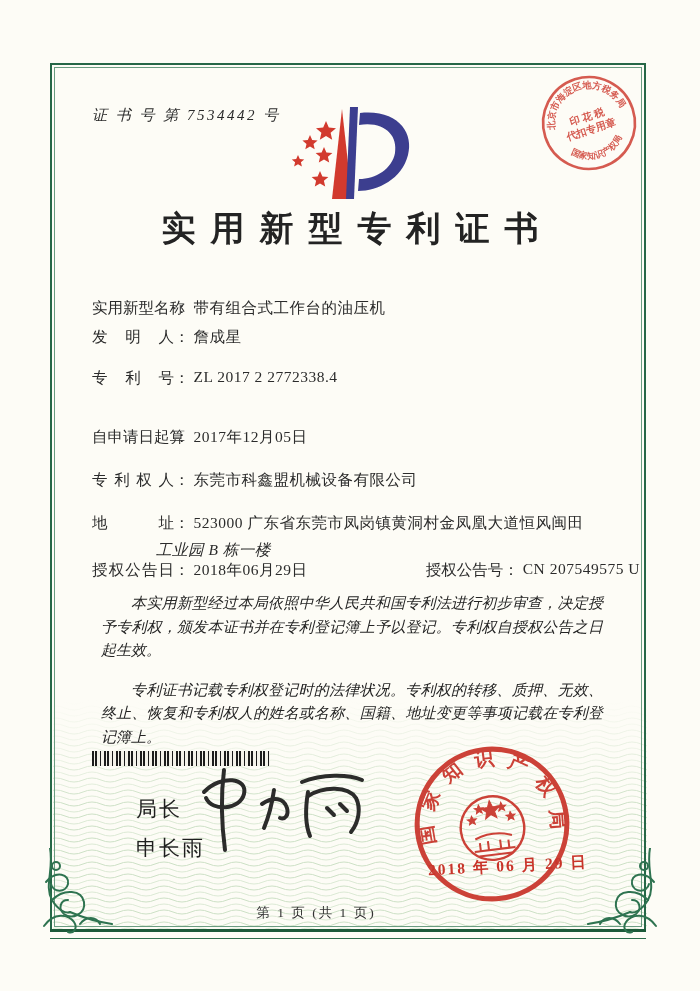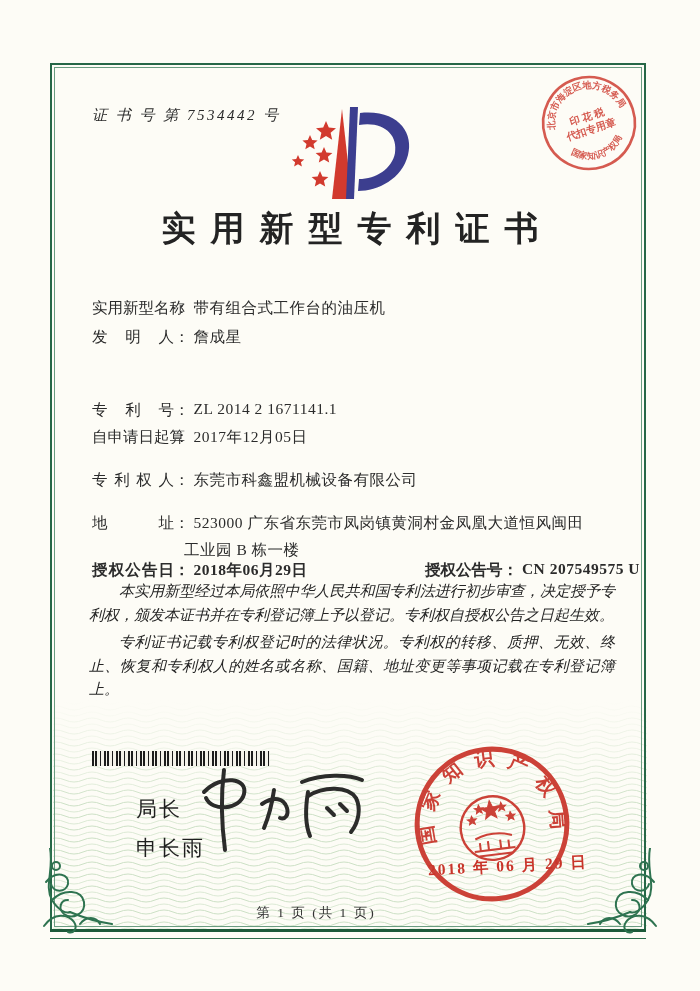--- a/index.html
+++ b/index.html
@@ -27,26 +27,26 @@
   .tax-stamp{position:absolute;left:538px;top:72px;transform:rotate(-18deg);z-index:7;opacity:.88;}
   .title{position:absolute;left:0;top:206px;width:700px;text-align:center;
     font-size:34px;font-weight:600;letter-spacing:15px;padding-left:15px;
     box-sizing:border-box;color:#232323;z-index:4;}
   
   .fields{position:absolute;left:92px;top:298px;width:540px;font-size:15.5px;z-index:4;}
   .frow{position:absolute;left:0;display:flex;align-items:flex-start;white-space:nowrap;}
   .flabel{display:inline-block;width:82px;text-align:justify;text-align-last:justify;}
   .fcolon{margin:0 4px 0 0;}
   .fvalue{letter-spacing:.5px;text-align:center;}
-  .addr2{margin-left:92px;margin-top:5px;letter-spacing:.5px;}
-  .grant{width:548px;font-weight:bold;}
+  .addr2{margin-left:64px;margin-top:5px;letter-spacing:.5px;font-style:italic;}
+  .grant{width:548px;}
   .grant .pair2{margin-left:auto;display:flex;}
   
   .paras{position:absolute;left:85px;top:576px;width:534px;z-index:4;}
-  .paras p{margin:4px;font-size:15px;line-height:23.5px;text-indent:2em;
+  .paras p{margin:16px;font-size:15px;line-height:23.5px;text-indent:2em;
     text-align:justify;font-style:italic;color:#242424;}
   
   .barcode{position:absolute;left:92px;top:751px;width:178px;height:15px;z-index:4;
     background:repeating-linear-gradient(90deg,#1c1c1c 0 2px,#f4f2ea 2px 3px,#1c1c1c 3px 5px,#f4f2ea 5px 8px,#1c1c1c 8px 9px,#f4f2ea 9px 12px);}
   
   .director{position:absolute;left:136px;top:795px;font-size:21px;z-index:4;
     font-family:"Liberation Sans","DejaVu Sans",sans-serif;color:#1f1f1f;}
   .director div{margin-bottom:11px;letter-spacing:2px;}
   .signature{position:absolute;left:190px;top:762px;z-index:7;}
   
@@ -171,24 +171,24 @@
     <div class="frow" style="top:0">
       <span class="flabel">实用新型名称</span>
         <span class="fcolon">：</span>
       <span class="fvalue">带有组合式工作台的油压机</span>
     </div>
     <div class="frow" style="top:29px">
       <span class="flabel">发明人</span>
         <span class="fcolon">：</span>
       <span class="fvalue">詹成星</span>
     </div>
-    <div class="frow" style="top:102px">
+    <div class="frow" style="top:70px">
       <span class="flabel">专利号</span>
         <span class="fcolon">：</span>
-      <span class="fvalue">ZL 2014 2 1671141.1</span>
+      <span class="fvalue">ZL 2017 2 2772338.4</span>
     </div>
     <div class="frow" style="top:129px">
       <span class="flabel">自申请日起算</span>
         <span class="fcolon">：</span>
       <span class="fvalue">2017年12月05日</span>
     </div>
     <div class="frow" style="top:172px">
       <span class="flabel">专利权人</span>
         <span class="fcolon">：</span>
       <span class="fvalue">东莞市科鑫盟机械设备有限公司</span>

